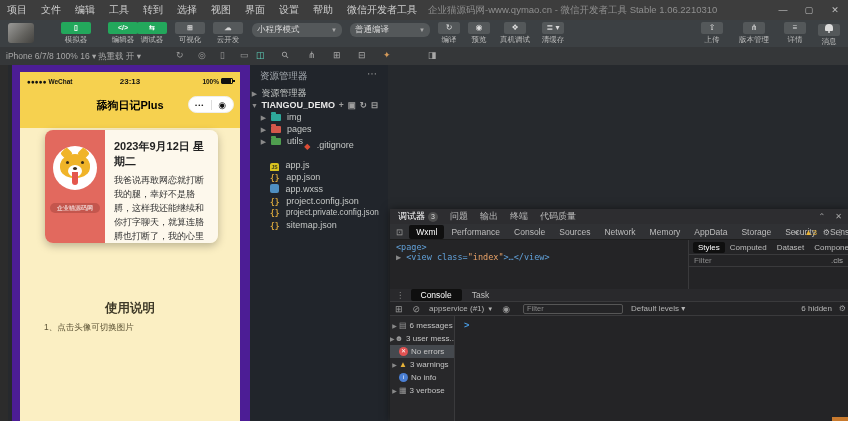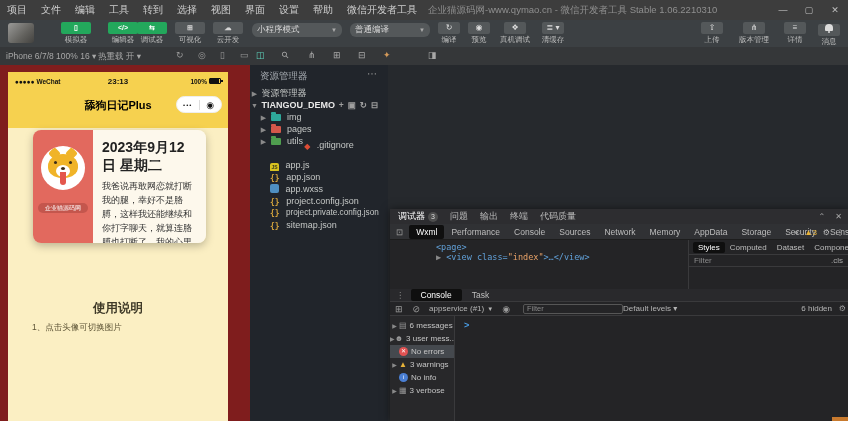--- a/index.html
+++ b/index.html
@@ -34,21 +34,21 @@
   .simbar { position:absolute; left:0; top:47px; width:848px; height:18px; background:#353739; color:#a8a8a8; font-size:8.5px; }
   .simbar .txt { position:absolute; top:4px; white-space:nowrap; }
   .sb-ico { position:absolute; top:3px; font-size:9px; color:#9a9a9a; }
   .ed-ico { position:absolute; top:3px; font-size:9px; color:#a8a8a8; }
   .ed-ico.active { color:#5fd3bc; }
   .ed-ico.hand { color:#d49a5a; }
 
   
   .main { position:absolute; left:0; top:65px; width:848px; height:356px; background:#26292d; }
   .left-strip { position:absolute; left:0; top:0; width:8px; height:356px; background:#2c2c2c; }
-  .sim-panel { position:absolute; left:0; top:0; width:250px; height:356px; background:#7f1d1d; }
+  .sim-panel { position:absolute; left:12px; top:0; width:250px; height:356px; background:#4c1d95; }
 
   
   .phone { position:absolute; left:8px; top:7px; width:220px; height:349px; background:#fbefc3; overflow:hidden; }
   .ph-top { position:absolute; left:0; top:0; width:220px; height:56px; background:#f6d14f; }
   .statusbar { position:absolute; left:0; top:0; width:220px; height:18px; display:flex; align-items:center; padding:0 7px; font-size:6.5px; font-weight:bold; color:#111; }
   .sb-time { position:absolute; left:0; right:0; text-align:center; font-size:8px; }
   .sb-batt { margin-left:auto; display:flex; align-items:center; gap:2px; }
   .batt { width:12px; height:6px; border:1px solid #111; border-radius:1px; position:relative; }
   .batt::before { content:""; position:absolute; left:0; top:0; width:9px; height:4px; background:#111; }
   .batt::after { content:""; position:absolute; right:-3px; top:1px; width:2px; height:2px; background:#111; }
@@ -66,21 +66,21 @@
   .dog-head { position:absolute; left:7px; top:8px; width:30px; height:24px; background:#f0b429; border-radius:50% 50% 45% 45%; }
   .dog-ear-l,.dog-ear-r { position:absolute; top:3px; width:9px; height:9px; background:#f0b429; border-radius:2px; transform:rotate(45deg); }
   .dog-ear-l { left:9px; } .dog-ear-r { right:9px; }
   .dog-eye-l,.dog-eye-r { position:absolute; top:15px; width:3px; height:3px; background:#3a2c1a; border-radius:50%; }
   .dog-eye-l { left:13px; } .dog-eye-r { right:13px; }
   .dog-muzzle { position:absolute; left:15px; top:19px; width:14px; height:12px; background:#fff; border-radius:50%; }
   .dog-nose { position:absolute; left:20px; top:21px; width:4px; height:3px; background:#3a2c1a; border-radius:50%; }
   .dog-tongue { position:absolute; left:19px; top:26px; width:6px; height:13px; background:#e4574d; border-radius:0 0 4px 4px; }
   .card-badge { position:absolute; left:5px; top:73px; width:50px; height:10px; background:#c4564d; border-radius:5px; color:#fff; font-size:6px; line-height:10px; text-align:center; white-space:nowrap; }
   .card-right { flex:1; background:#fdf8ec; padding:9px 8px 0 9px; }
-  .card-date { font-size:14px; font-weight:bold; color:#222; margin-bottom:5px; }
+  .card-date { font-size:11px; font-weight:bold; color:#222; margin-bottom:5px; }
   .card-text { font-size:9px; line-height:1.55; color:#333; }
 
   
   .ph-btns { position:absolute; left:30px; top:190px; width:170px; display:flex; gap:10px; }
   .ph-btn { flex:1; height:22px; background:#8ab88f; border-radius:5px; color:#fff; font-size:11px; font-weight:bold; text-align:center; line-height:22px; }
   .help-title { position:absolute; left:0; right:0; top:228px; text-align:center; font-size:12.5px; font-weight:bold; color:#3f3a28; }
   .help-item { position:absolute; left:24px; font-size:8.5px; color:#5c5335; white-space:nowrap; }
 
   
   .explorer { position:absolute; left:250px; top:0; width:138px; height:356px; background:#21252b; color:#c5c8c6; font-size:9px; }
@@ -104,40 +104,40 @@
   .dbg-wtab.on { color:#fff; }
   .dbg-badge { display:inline-block; min-width:10px; height:10px; background:#4d4d4d; border-radius:5px; color:#ddd; font-size:7px; line-height:10px; text-align:center; margin-left:3px; }
   .dbg-winctl { position:absolute; right:6px; top:0; display:flex; gap:10px; line-height:15px; color:#aaa; font-size:8px; }
   .dbg-tabrow { position:absolute; left:0; top:15px; width:458px; height:16px; background:#303134; display:flex; align-items:center; gap:0; font-size:8.5px; border-bottom:1px solid #1d1d1d; }
   .dbg-dock { padding:0 6px; color:#9a9a9a; }
   .dtab { padding:2px 7px; color:#bdbdbd; white-space:nowrap; }
   .dtab.on { background:#0f0f0f; color:#fff; border-radius:2px; }
   .dbg-tabrow-right { position:absolute; right:4px; top:0; height:16px; display:flex; align-items:center; gap:6px; font-size:8px; }
   .warn3 { color:#e8b339; }
   .dbg-content { position:absolute; left:0; top:31px; width:458px; height:49px; }
-  .wxml { position:absolute; left:0; top:0; width:298px; height:49px; padding:3px 0 0 6px; font-family:"DejaVu Sans Mono",monospace; font-size:8.5px; line-height:9.5px;margin-left:40px; }
+  .wxml { position:absolute; left:0; top:0; width:298px; height:49px; padding:3px 0 0 6px; font-family:"DejaVu Sans Mono",monospace; font-size:8.5px; line-height:9.5px; }
   .tag { color:#61a0d8; } .attrval { color:#e8a268; }
   .wx-arrow { color:#8a8a8a; }
   .stylespane { position:absolute; left:298px; top:0; width:160px; height:49px; border-left:1px solid #3a3a3c; }
   .stabs { display:flex; height:14px; align-items:center; gap:0; font-size:8px; padding-left:4px; white-space:nowrap; overflow:hidden; }
   .stab { padding:1px 5px; color:#bdbdbd; }
   .stab.on { background:#0f0f0f; color:#fff; border-radius:2px; }
   .sfilter { height:13px; border-top:1px solid #3a3a3c; border-bottom:1px solid #3a3a3c; display:flex; align-items:center; padding:0 5px; font-size:8px; color:#8a8a8a; }
   .sfilter .cls { margin-left:auto; color:#aaa; }
 
   .ctabs { position:absolute; left:0; top:80px; width:458px; height:13px; background:#29292c; border-bottom:1px solid #3a3a3c; display:flex; align-items:center; font-size:8.5px; }
   .ckebab { padding:0 6px; color:#8a8a8a; }
   .ctab { padding:1px 10px; }
   .ctab.on { background:#0f0f0f; color:#fff; border-radius:2px; }
   .ctoolbar { position:absolute; left:0; top:93px; width:458px; height:14px; border-bottom:1px solid #3a3a3c; display:flex; align-items:center; font-size:8px; color:#b5b5b5; }
   .cti { padding:0 5px; color:#9a9a9a; font-size:9px; }
   .ctx-select { display:flex; align-items:center; gap:3px; padding:0 4px; }
   .cfilter { width:100px; height:10px; margin-left:8px; background:#242426; border:1px solid #565656; border-radius:2px; color:#ccc; font-size:7.5px; padding:0 3px; outline:none; }
   .cfilter::placeholder { color:#8a8a8a; }
-  .clevels { color:#b5b5b5; }
+  .clevels { margin-left:8px; color:#b5b5b5; }
   .chidden { position:absolute; right:16px; color:#b5b5b5; }
   .cgear { position:absolute; right:2px; color:#9a9a9a; }
   .cbody { position:absolute; left:0; top:107px; width:458px; height:105px; }
   .csidebar { position:absolute; left:0; top:0; width:65px; height:105px; background:#28282a; border-right:1px solid #3a3a3c; padding-top:3px; }
   .crow { height:13px; display:flex; align-items:center; font-size:8px; color:#c5c5c5; white-space:nowrap; overflow:hidden; }
   .crow .exparrow { width:9px; text-align:center; color:#8a8a8a; font-size:6px; }
   .crow.sel { background:#45494e; }
   .ci { display:inline-block; width:9px; height:9px; border-radius:50%; margin-right:3px; flex:none; font-size:6px; line-height:9px; text-align:center; color:#fff; }
   .ci-err { background:#e05252; } .ci-info { background:#4a7fd4; }
   .ci-glyph { margin-right:3px; font-size:8px; color:#9a9a9a; flex:none; }

